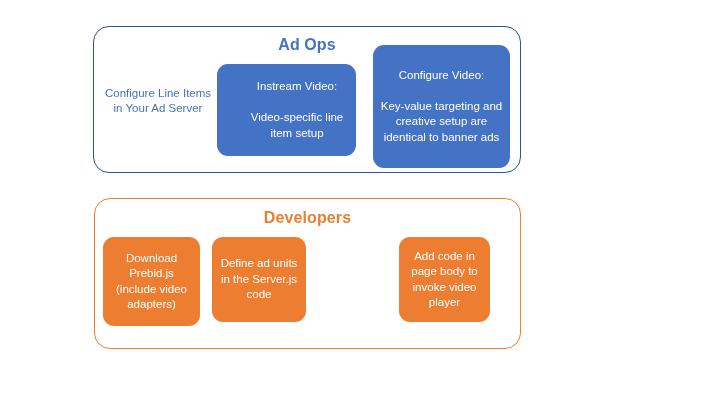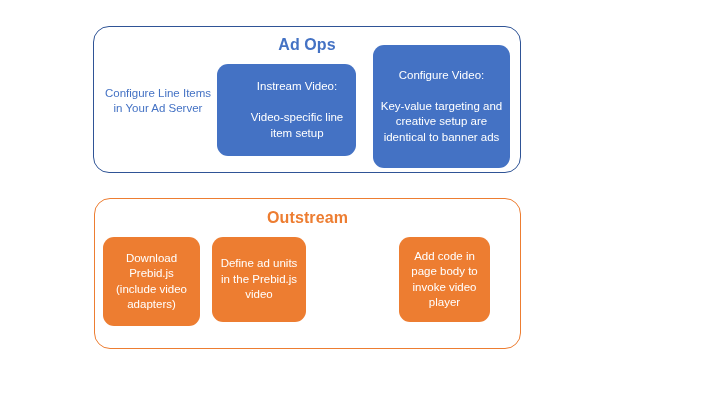--- a/index.html
+++ b/index.html
@@ -149,29 +149,29 @@
 Video-specific line item setup</span>
   </div>
 
   <div class="box box--blue box-outstream">
     <span class="box-text">Configure Video:
 
 Key-value targeting and creative setup are identical to banner ads</span>
   </div>
 
   <div class="group group--devs">
-    <div class="group-title group-title--devs">Outstream</div>
+    <div class="group-title group-title--devs">Developers</div>
   </div>
 
   <div class="box box--orange box-dl">
     <span class="box-text">Download Prebid.js (include video adapters)</span>
   </div>
 
   <div class="box box--orange box-define">
-    <span class="box-text">Define ad units in the Prebid.js video</span>
+    <span class="box-text">Define ad units in the Server.js code</span>
   </div>
 
 
   <div class="box box--orange box-invoke">
     <span class="box-text">Add code in page body to invoke video player</span>
   </div>
 
 </div>
 
 </body></html>

